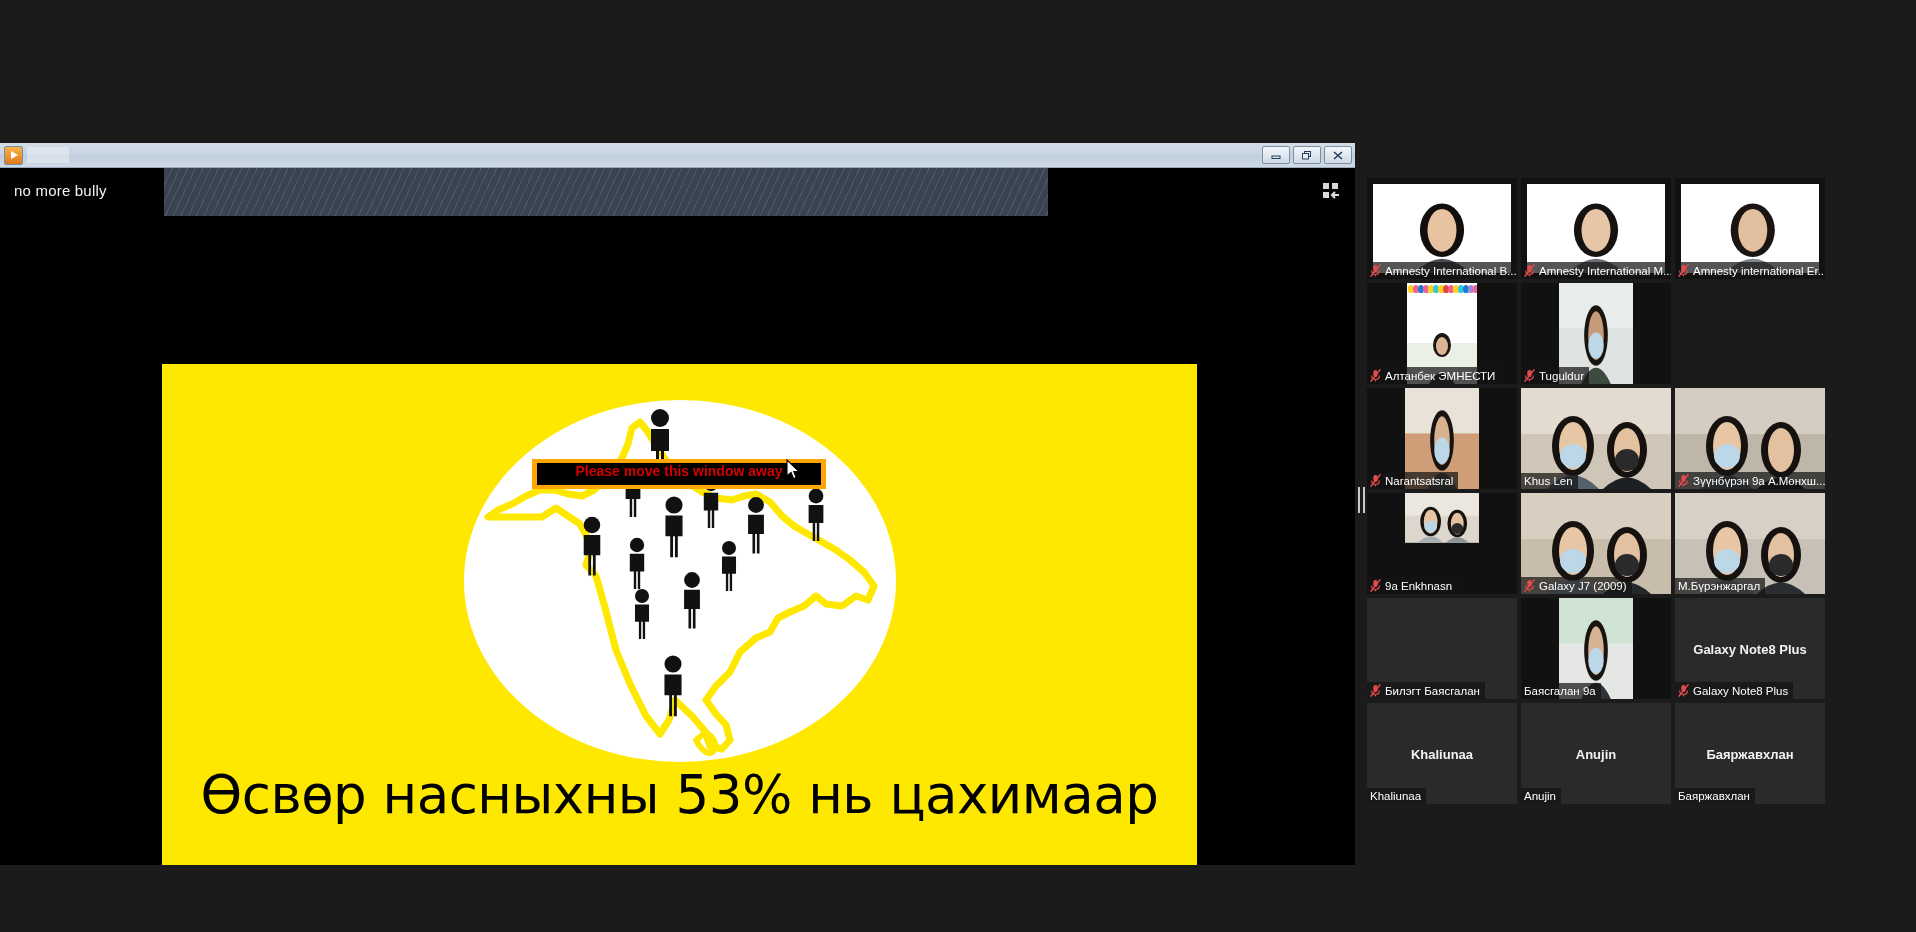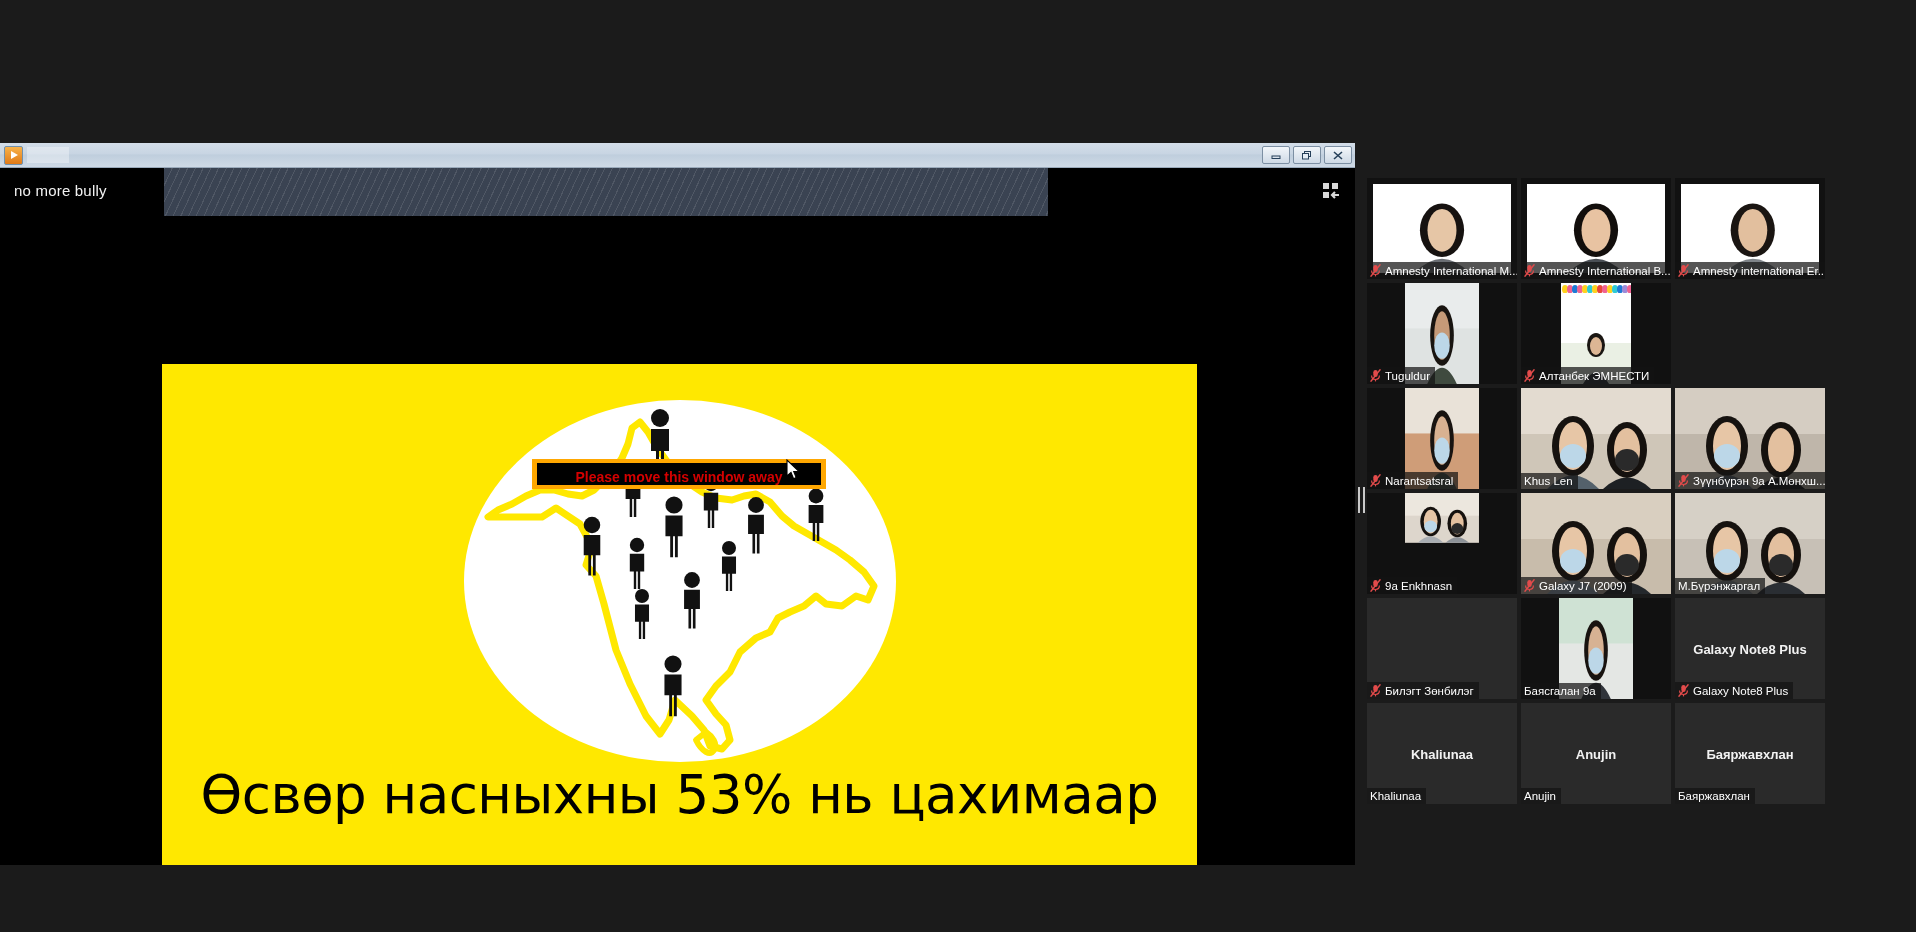--- a/index.html
+++ b/index.html
@@ -85,21 +85,21 @@
     font-size: 53px; font-weight: 400; letter-spacing: -0.5px;
     white-space: nowrap;
   }
   
   #move-banner {
     position: absolute; left: 532px; top: 243px; width: 294px; height: 30px;
     background: #ffa700; padding: 4px 5px;
   }
   #move-banner-inner {
     width: 100%; height: 100%; background: #000;
-    display: flex; align-items: flex-end; justify-content: center;
+    display: flex; align-items: flex-start; justify-content: center;
   }
   #move-banner-text {
     color: #d40000; font-size: 14px; font-weight: bold; white-space: nowrap;
   }
   #fake-cursor {
     position: absolute; left: 786px; top: 243px; width: 14px; height: 21px;
   }
 
   
   #drag-handle {
@@ -265,20 +265,61 @@
     </div>
   </div>
 
   <div id="drag-handle">
       <i></i>
       <i></i>
     </div>
 
   <div id="panel">
       <div class="tile-row">
+        <div class="tile active">
+          <div class="cam">
+            <div class="cam-balloons">
+              <div class="bstrip">
+                <b style="left:2px;background:#ffd21e"></b>
+                <b style="left:11.6px;background:#f06292"></b>
+                <b style="left:21.2px;background:#1e7ad6"></b>
+                <b style="left:30.799999999999997px;background:#f06292"></b>
+                <b style="left:40.4px;background:#ffd21e"></b>
+                <b style="left:50px;background:#2ecbd6"></b>
+                <b style="left:59.599999999999994px;background:#ffd21e"></b>
+                <b style="left:69.2px;background:#e8453c"></b>
+                <b style="left:78.8px;background:#f06292"></b>
+                <b style="left:88.39999999999999px;background:#ffd21e"></b>
+                <b style="left:98px;background:#2ecbd6"></b>
+                <b style="left:107.6px;background:#1e7ad6"></b>
+                <b style="left:117.19999999999999px;background:#9d8bd8"></b>
+                <b style="left:126.8px;background:#f06292"></b>
+                <span class="amnesty-badge">
+                  <span>AMNESTY</span>
+                </span>
+              </div>
+              <div class="bcaption">Тэмцэгчдийн хөрвүүлэгч</div>
+              <svg class="tile-video" viewBox="0 0 138 89" preserveAspectRatio="none">
+                <rect width="138" height="89" fill="#ffffff"></rect>
+                <ellipse cx="69" cy="46.28" rx="22.080000000000002" ry="26.7" fill="#120e0c"></ellipse>
+                <ellipse cx="69" cy="46.28" rx="14.49" ry="21.36" fill="#e8c3a2"></ellipse>
+                <path d="M41.4 89 Q69 60.52 96.6 89 Z" fill="#4a4f55"></path>
+              </svg>
+            </div>
+          </div>
+          <div class="tile-name">
+            <svg class="mic-muted" width="11" height="13" viewBox="0 0 11 13">
+              <rect x="3.3" y="1" width="4.4" height="7" rx="2.2" fill="#e24b4b"></rect>
+              <path d="M1.6 6.6 C1.6 9.1 3.3 10.5 5.5 10.5 C7.7 10.5 9.4 9.1 9.4 6.6" stroke="#e24b4b" stroke-width="1.2" fill="none"></path>
+              <path d="M5.5 10.5 L5.5 12.4" stroke="#e24b4b" stroke-width="1.2"></path>
+              <path d="M0.6 12.6 L10.4 0.4" stroke="#e24b4b" stroke-width="1.5"></path>
+            </svg>
+            <span>Amnesty International B...</span>
+          </div>
+        </div>
         <div class="tile">
           <div class="cam">
             <div class="cam-balloons">
               <div class="bstrip">
                 <b style="left:2px;background:#ffd21e"></b>
                 <b style="left:11.6px;background:#f06292"></b>
                 <b style="left:21.2px;background:#1e7ad6"></b>
                 <b style="left:30.799999999999997px;background:#f06292"></b>
                 <b style="left:40.4px;background:#ffd21e"></b>
                 <b style="left:50px;background:#2ecbd6"></b>
@@ -306,61 +347,20 @@
           <div class="tile-name">
             <svg class="mic-muted" width="11" height="13" viewBox="0 0 11 13">
               <rect x="3.3" y="1" width="4.4" height="7" rx="2.2" fill="#e24b4b"></rect>
               <path d="M1.6 6.6 C1.6 9.1 3.3 10.5 5.5 10.5 C7.7 10.5 9.4 9.1 9.4 6.6" stroke="#e24b4b" stroke-width="1.2" fill="none"></path>
               <path d="M5.5 10.5 L5.5 12.4" stroke="#e24b4b" stroke-width="1.2"></path>
               <path d="M0.6 12.6 L10.4 0.4" stroke="#e24b4b" stroke-width="1.5"></path>
             </svg>
             <span>Amnesty International M...</span>
           </div>
         </div>
-        <div class="tile active">
-          <div class="cam">
-            <div class="cam-balloons">
-              <div class="bstrip">
-                <b style="left:2px;background:#ffd21e"></b>
-                <b style="left:11.6px;background:#f06292"></b>
-                <b style="left:21.2px;background:#1e7ad6"></b>
-                <b style="left:30.799999999999997px;background:#f06292"></b>
-                <b style="left:40.4px;background:#ffd21e"></b>
-                <b style="left:50px;background:#2ecbd6"></b>
-                <b style="left:59.599999999999994px;background:#ffd21e"></b>
-                <b style="left:69.2px;background:#e8453c"></b>
-                <b style="left:78.8px;background:#f06292"></b>
-                <b style="left:88.39999999999999px;background:#ffd21e"></b>
-                <b style="left:98px;background:#2ecbd6"></b>
-                <b style="left:107.6px;background:#1e7ad6"></b>
-                <b style="left:117.19999999999999px;background:#9d8bd8"></b>
-                <b style="left:126.8px;background:#f06292"></b>
-                <span class="amnesty-badge">
-                  <span>AMNESTY</span>
-                </span>
-              </div>
-              <div class="bcaption">Тэмцэгчдийн хөрвүүлэгч</div>
-              <svg class="tile-video" viewBox="0 0 138 89" preserveAspectRatio="none">
-                <rect width="138" height="89" fill="#ffffff"></rect>
-                <ellipse cx="69" cy="46.28" rx="22.080000000000002" ry="26.7" fill="#120e0c"></ellipse>
-                <ellipse cx="69" cy="46.28" rx="14.49" ry="21.36" fill="#e8c3a2"></ellipse>
-                <path d="M41.4 89 Q69 60.52 96.6 89 Z" fill="#4a4f55"></path>
-              </svg>
-            </div>
-          </div>
-          <div class="tile-name">
-            <svg class="mic-muted" width="11" height="13" viewBox="0 0 11 13">
-              <rect x="3.3" y="1" width="4.4" height="7" rx="2.2" fill="#e24b4b"></rect>
-              <path d="M1.6 6.6 C1.6 9.1 3.3 10.5 5.5 10.5 C7.7 10.5 9.4 9.1 9.4 6.6" stroke="#e24b4b" stroke-width="1.2" fill="none"></path>
-              <path d="M5.5 10.5 L5.5 12.4" stroke="#e24b4b" stroke-width="1.2"></path>
-              <path d="M0.6 12.6 L10.4 0.4" stroke="#e24b4b" stroke-width="1.5"></path>
-            </svg>
-            <span>Amnesty International B...</span>
-          </div>
-        </div>
         <div class="tile">
           <div class="cam">
             <div class="cam-balloons">
               <div class="bstrip">
                 <b style="left:2px;background:#ffd21e"></b>
                 <b style="left:11.6px;background:#f06292"></b>
                 <b style="left:21.2px;background:#1e7ad6"></b>
                 <b style="left:30.799999999999997px;background:#f06292"></b>
                 <b style="left:40.4px;background:#ffd21e"></b>
                 <b style="left:50px;background:#2ecbd6"></b>
@@ -392,43 +392,20 @@
               <path d="M5.5 10.5 L5.5 12.4" stroke="#e24b4b" stroke-width="1.2"></path>
               <path d="M0.6 12.6 L10.4 0.4" stroke="#e24b4b" stroke-width="1.5"></path>
             </svg>
             <span>Amnesty international Er...</span>
           </div>
         </div>
       </div>
       <div class="tile-row">
         <div class="tile">
           <div class="cam">
-            <div style="position:absolute;left:38px;top:0;width:74px;height:101px;overflow:hidden">
-              <svg class="tile-video" viewBox="0 0 74 101" preserveAspectRatio="none">
-                <rect width="74" height="101" fill="#dfe3e2"></rect>
-                <rect y="0" width="74" height="45.45" fill="#e9ecec"></rect>
-                <ellipse cx="37" cy="52.52" rx="11.84" ry="30.299999999999997" fill="#181410"></ellipse>
-                <ellipse cx="37" cy="52.52" rx="7.77" ry="24.24" fill="#c59a78"></ellipse>
-                <path d="M22.2 101 Q37 68.68 51.8 101 Z" fill="#3f4a3f"></path>
-                <ellipse cx="37" cy="62.62" rx="7.77" ry="13.13" fill="#bcd7e8"></ellipse>
-              </svg>
-            </div>
-          </div>
-          <div class="tile-name">
-            <svg class="mic-muted" width="11" height="13" viewBox="0 0 11 13">
-              <rect x="3.3" y="1" width="4.4" height="7" rx="2.2" fill="#e24b4b"></rect>
-              <path d="M1.6 6.6 C1.6 9.1 3.3 10.5 5.5 10.5 C7.7 10.5 9.4 9.1 9.4 6.6" stroke="#e24b4b" stroke-width="1.2" fill="none"></path>
-              <path d="M5.5 10.5 L5.5 12.4" stroke="#e24b4b" stroke-width="1.2"></path>
-              <path d="M0.6 12.6 L10.4 0.4" stroke="#e24b4b" stroke-width="1.5"></path>
-            </svg>
-            <span>Tuguldur</span>
-          </div>
-        </div>
-        <div class="tile">
-          <div class="cam">
             <div style="position:absolute;left:40px;top:0;width:70px;height:101px;background:#fff;overflow:hidden">
               <div class="bstrip" style="height:14px">
                 <b style="left:1px;width:6px;height:8px;background:#ffd21e"></b>
                 <b style="left:6px;width:6px;height:8px;background:#f06292"></b>
                 <b style="left:11px;width:6px;height:8px;background:#1e7ad6"></b>
                 <b style="left:16px;width:6px;height:8px;background:#f06292"></b>
                 <b style="left:21px;width:6px;height:8px;background:#ffd21e"></b>
                 <b style="left:26px;width:6px;height:8px;background:#2ecbd6"></b>
                 <b style="left:31px;width:6px;height:8px;background:#ffd21e"></b>
                 <b style="left:36px;width:6px;height:8px;background:#e8453c"></b>
@@ -450,20 +427,43 @@
           <div class="tile-name">
             <svg class="mic-muted" width="11" height="13" viewBox="0 0 11 13">
               <rect x="3.3" y="1" width="4.4" height="7" rx="2.2" fill="#e24b4b"></rect>
               <path d="M1.6 6.6 C1.6 9.1 3.3 10.5 5.5 10.5 C7.7 10.5 9.4 9.1 9.4 6.6" stroke="#e24b4b" stroke-width="1.2" fill="none"></path>
               <path d="M5.5 10.5 L5.5 12.4" stroke="#e24b4b" stroke-width="1.2"></path>
               <path d="M0.6 12.6 L10.4 0.4" stroke="#e24b4b" stroke-width="1.5"></path>
             </svg>
             <span>Алтанбек ЭМНЕСТИ</span>
           </div>
         </div>
+        <div class="tile">
+          <div class="cam">
+            <div style="position:absolute;left:38px;top:0;width:74px;height:101px;overflow:hidden">
+              <svg class="tile-video" viewBox="0 0 74 101" preserveAspectRatio="none">
+                <rect width="74" height="101" fill="#dfe3e2"></rect>
+                <rect y="0" width="74" height="45.45" fill="#e9ecec"></rect>
+                <ellipse cx="37" cy="52.52" rx="11.84" ry="30.299999999999997" fill="#181410"></ellipse>
+                <ellipse cx="37" cy="52.52" rx="7.77" ry="24.24" fill="#c59a78"></ellipse>
+                <path d="M22.2 101 Q37 68.68 51.8 101 Z" fill="#3f4a3f"></path>
+                <ellipse cx="37" cy="62.62" rx="7.77" ry="13.13" fill="#bcd7e8"></ellipse>
+              </svg>
+            </div>
+          </div>
+          <div class="tile-name">
+            <svg class="mic-muted" width="11" height="13" viewBox="0 0 11 13">
+              <rect x="3.3" y="1" width="4.4" height="7" rx="2.2" fill="#e24b4b"></rect>
+              <path d="M1.6 6.6 C1.6 9.1 3.3 10.5 5.5 10.5 C7.7 10.5 9.4 9.1 9.4 6.6" stroke="#e24b4b" stroke-width="1.2" fill="none"></path>
+              <path d="M5.5 10.5 L5.5 12.4" stroke="#e24b4b" stroke-width="1.2"></path>
+              <path d="M0.6 12.6 L10.4 0.4" stroke="#e24b4b" stroke-width="1.5"></path>
+            </svg>
+            <span>Tuguldur</span>
+          </div>
+        </div>
       </div>
       <div class="tile-row">
         <div class="tile">
           <div class="cam">
             <div style="position:absolute;left:38px;top:0;width:74px;height:101px;overflow:hidden">
               <svg class="tile-video" viewBox="0 0 74 101" preserveAspectRatio="none">
                 <rect width="74" height="101" fill="#cf9d78"></rect>
                 <rect y="0" width="74" height="45.45" fill="#e9e2d8"></rect>
                 <ellipse cx="37" cy="52.52" rx="11.84" ry="30.299999999999997" fill="#181310"></ellipse>
                 <ellipse cx="37" cy="52.52" rx="7.77" ry="24.24" fill="#d8b191"></ellipse>
@@ -601,21 +601,21 @@
       </div>
       <div class="tile-row">
         <div class="tile">
           <div class="tile-name">
             <svg class="mic-muted" width="11" height="13" viewBox="0 0 11 13">
               <rect x="3.3" y="1" width="4.4" height="7" rx="2.2" fill="#e24b4b"></rect>
               <path d="M1.6 6.6 C1.6 9.1 3.3 10.5 5.5 10.5 C7.7 10.5 9.4 9.1 9.4 6.6" stroke="#e24b4b" stroke-width="1.2" fill="none"></path>
               <path d="M5.5 10.5 L5.5 12.4" stroke="#e24b4b" stroke-width="1.2"></path>
               <path d="M0.6 12.6 L10.4 0.4" stroke="#e24b4b" stroke-width="1.5"></path>
             </svg>
-            <span>Билэгт Зөнбилэг</span>
+            <span>Билэгт Баясгалан</span>
           </div>
         </div>
         <div class="tile">
           <div class="cam">
             <div style="position:absolute;left:38px;top:0;width:74px;height:101px;overflow:hidden">
               <svg class="tile-video" viewBox="0 0 74 101" preserveAspectRatio="none">
                 <rect width="74" height="101" fill="#e4e7e4"></rect>
                 <rect y="0" width="74" height="45.45" fill="#cfe2d4"></rect>
                 <ellipse cx="37" cy="52.52" rx="11.84" ry="30.299999999999997" fill="#181310"></ellipse>
                 <ellipse cx="37" cy="52.52" rx="7.77" ry="24.24" fill="#d7b293"></ellipse>

